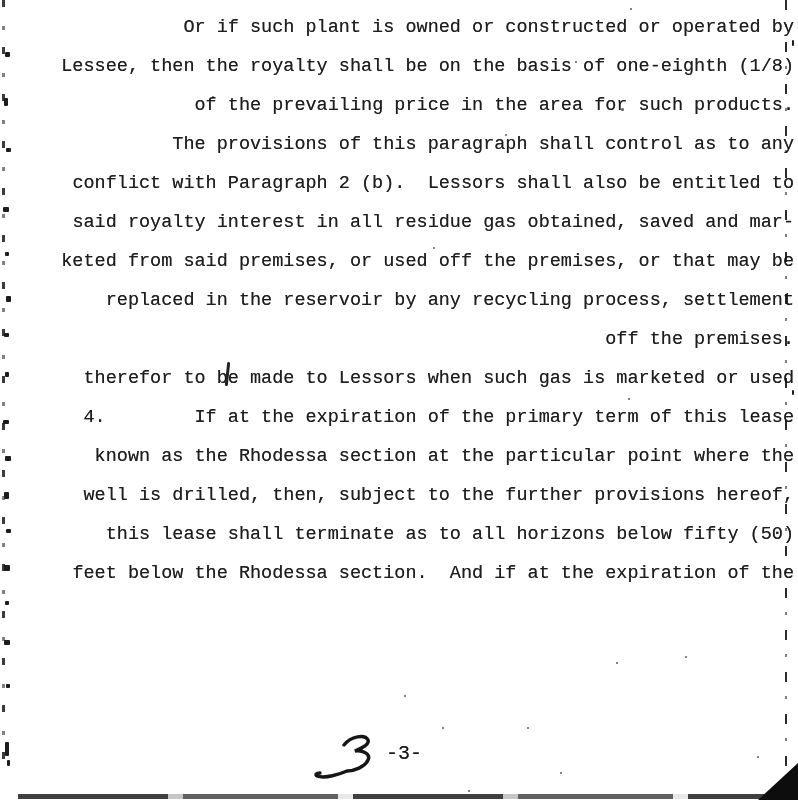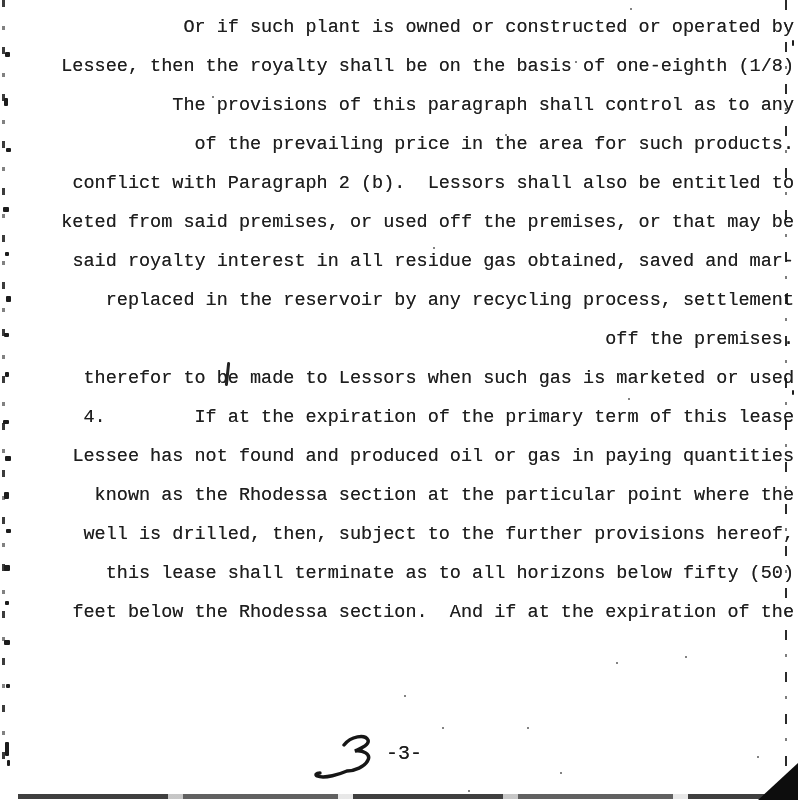--- a/index.html
+++ b/index.html
@@ -68,30 +68,29 @@
   }
 </style>
 </head>
 <body>
 
 <div class="page">
 
   <div class="text-block">
     <div class="line">          Or if such plant is owned or constructed or operated by</div>
     <div class="line">Lessee, then the royalty shall be on the basis of one-eighth (1/8)</div>
+    <div class="line">of the prevailing price in the area for such products.</div>
     <div class="line">          The provisions of this paragraph shall control as to any</div>
-    <div class="line">of the prevailing price in the area for such products.</div>
     <div class="line">conflict with Paragraph 2 (b).  Lessors shall also be entitled to</div>
+    <div class="line">said royalty interest in all residue gas obtained, saved and mar-</div>
     <div class="line">keted from said premises, or used off the premises, or that may be</div>
-    <div class="line">said royalty interest in all residue gas obtained, saved and mar-</div>
     <div class="line">replaced in the reservoir by any recycling process, settlement</div>
     <div class="line">off the premises.</div>
     <div class="line">therefor to be made to Lessors when such gas is marketed or used</div>
     <div class="line">4.        If at the expiration of the primary term of this lease</div>
-    <div class="line">Lessee has not found and produced oil or gas in paying quantities</div>
     <div class="line">known as the Rhodessa section at the particular point where the</div>
     <div class="line">well is drilled, then, subject to the further provisions hereof,</div>
     <div class="line">this lease shall terminate as to all horizons below fifty (50)</div>
     <div class="line">feet below the Rhodessa section.  And if at the expiration of the</div>
   </div>
 
   <div class="stray-mark"></div>
 
   <svg class="hand-numeral" width="84" height="52" viewBox="0 0 84 52" aria-label="3">
     <path d="M 32 13 C 39 4, 53 2, 56 8 C 58 13, 47 17, 43 19 C 51 18, 59 22, 56 28 C 53 35, 42 39, 35 39 C 28 42, 13 47, 5 44 C 3 43, 4 41, 8 41" fill="none" stroke="#161616" stroke-width="3.4" stroke-linecap="round"></path>

